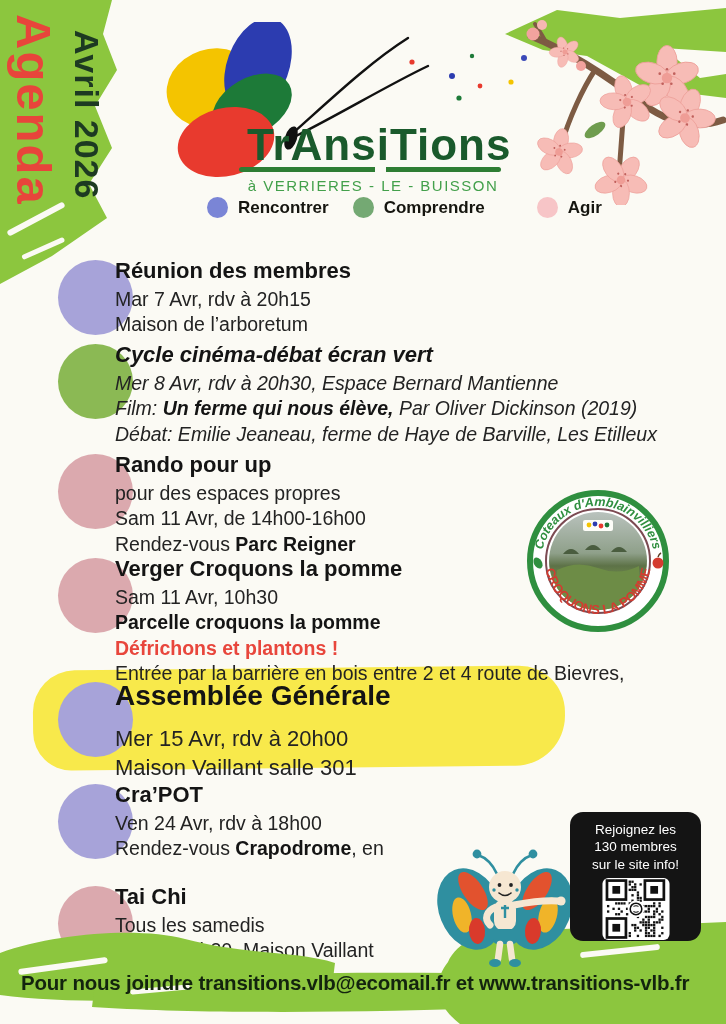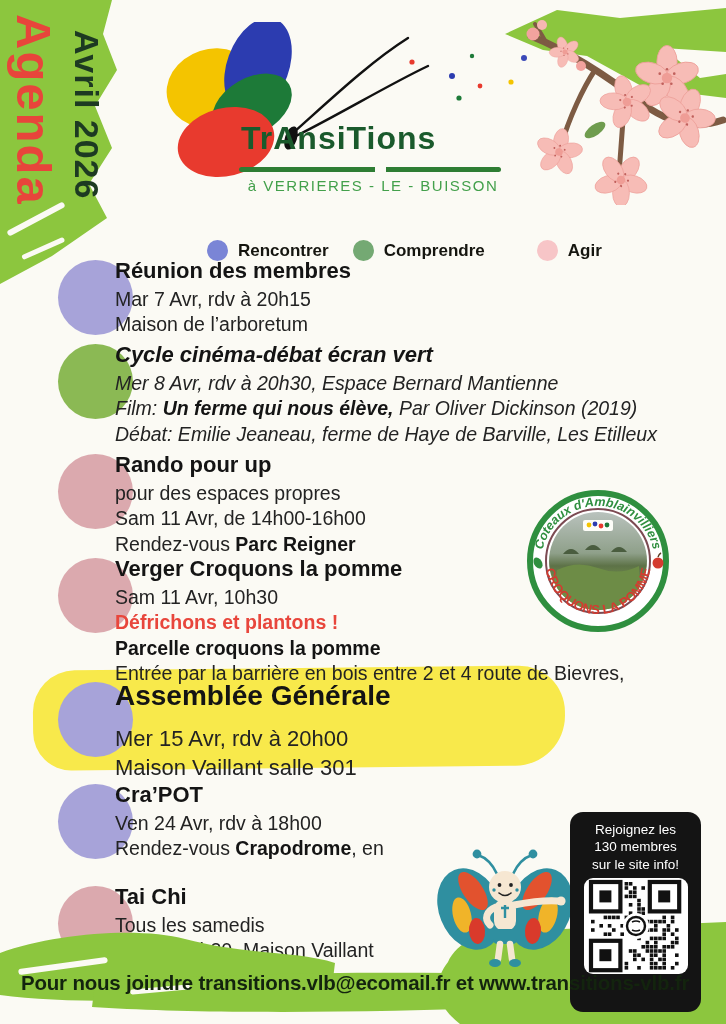--- a/index.html
+++ b/index.html
@@ -5,44 +5,44 @@
   html,body{margin:0;padding:0;}
   body{background:#777;font-family:"Liberation Sans","DejaVu Sans",sans-serif;}
   #poster{position:relative;width:726px;height:1024px;background:#fbfaf4;overflow:hidden;margin:0 auto;}
   svg{display:block;}
   .abs{position:absolute;}
   
   .vtext{position:absolute;transform-origin:left top;transform:rotate(90deg);white-space:nowrap;font-weight:700;}
   #agenda-vert{left:62px;top:14px;font-size:49px;letter-spacing:2px;color:#e8453b;}
   #month-vert{left:106px;top:30px;font-size:34px;letter-spacing:1px;color:#1d3a22;}
   
-  #logo-title{position:absolute;left:241px;top:120px;font-size:32px;font-weight:800;letter-spacing:1px;color:#1a5a2c;}
+  #logo-title{position:absolute;left:247px;top:120px;font-size:44px;font-weight:800;letter-spacing:1px;color:#1a5a2c;}
   #logo-underline{position:absolute;left:239px;top:167px;width:262px;height:5px;border-radius:3px;
     background:linear-gradient(90deg,#2e7d33 0 52%,rgba(0,0,0,0) 52% 56%,#2e7d33 56% 100%);}
   #logo-subtitle{position:absolute;left:242px;top:177px;width:262px;text-align:center;font-size:15px;font-weight:400;letter-spacing:1.5px;color:#43a04b;}
   
-  #legend{position:absolute;left:207px;top:197px;display:flex;align-items:center;gap:10px;margin-top:43px;}
+  #legend{position:absolute;left:207px;top:197px;display:flex;align-items:center;gap:10px;}
   .legend-dot{width:21px;height:21px;border-radius:50%;}
   .legend-label{font-size:17px;font-weight:700;color:#15150f;margin-right:14px;}
   .legend-label.last{margin-right:0;}
   .legend-gap{width:18px;}
   
   .event{position:absolute;left:115px;}
   .event .dot{position:absolute;left:-57px;top:2px;width:75px;height:75px;border-radius:50%;z-index:0;}
   .event .ebody{position:relative;z-index:1;}
   .etitle{font-size:22px;font-weight:800;color:#141414;margin-bottom:3px;white-space:nowrap;}
   .eline{font-size:19.5px;line-height:1.3;color:#232323;white-space:nowrap;}
   .eline .b{font-weight:800;color:#141414;}
   .eline .r{font-weight:800;color:#e8463c;}
   .event.lg .etitle{font-size:28px;margin-bottom:12px;}
   .event.lg .eline{font-size:22px;line-height:1.33;}
   .event.hl::before{content:"";position:absolute;left:-82px;top:-12px;width:532px;height:100px;
     background:#f8e94b;border-radius:42px 46px 50px 38px;transform:rotate(-.6deg);z-index:0;}
   
-  #qr-panel{position:absolute;left:570px;top:812px;width:131px;height:200px;background:#141414;border-radius:13px;z-index:6;
+  #qr-panel{position:absolute;left:570px;top:812px;width:131px;height:129px;background:#141414;border-radius:13px;z-index:6;
     display:flex;flex-direction:column;align-items:center;padding-top:9px;box-sizing:border-box;}
   .qr-line{color:#fff;font-size:13.5px;line-height:1.28;font-weight:400;}
   #qr-code{margin-top:5px;}
   
   #footer-text{position:absolute;left:21px;top:971px;font-size:20.5px;font-weight:600;letter-spacing:-.2px;color:#13240e;z-index:7;white-space:nowrap;}
   .deco{pointer-events:none;}
   .z5{z-index:5;}
 </style>
 </head>
 <body>
@@ -155,22 +155,22 @@
           <div class="eline"><span>pour des espaces propres</span></div>
           <div class="eline"><span>Sam 11 Avr, de 14h00-16h00</span></div>
           <div class="eline"><span>Rendez-vous </span><span class="b">Parc Reigner</span></div>
         </div>
       </div>
       <div class="event" style="top: 556px;">
         <div class="dot" style="background: rgb(219, 169, 174);"></div>
         <div class="ebody">
           <div class="etitle">Verger Croquons la pomme</div>
           <div class="eline"><span>Sam 11 Avr, 10h30</span></div>
+          <div class="eline"><span class="b">Parcelle croquons la pomme</span></div>
           <div class="eline"><span class="r">Défrichons et plantons !</span></div>
-          <div class="eline"><span class="b">Parcelle croquons la pomme</span></div>
           <div class="eline"><span>Entrée par la barrière en bois entre 2 et 4 route de Bievres,</span></div>
         </div>
       </div>
       <div class="event hl lg" style="top: 680px;">
         <div class="dot" style="background: rgb(167, 163, 217);"></div>
         <div class="ebody">
           <div class="etitle">Assemblée Générale</div>
           <div class="eline"><span>Mer 15 Avr, rdv à 20h00</span></div>
           <div class="eline"><span>Maison Vaillant salle 301</span></div>
         </div>

